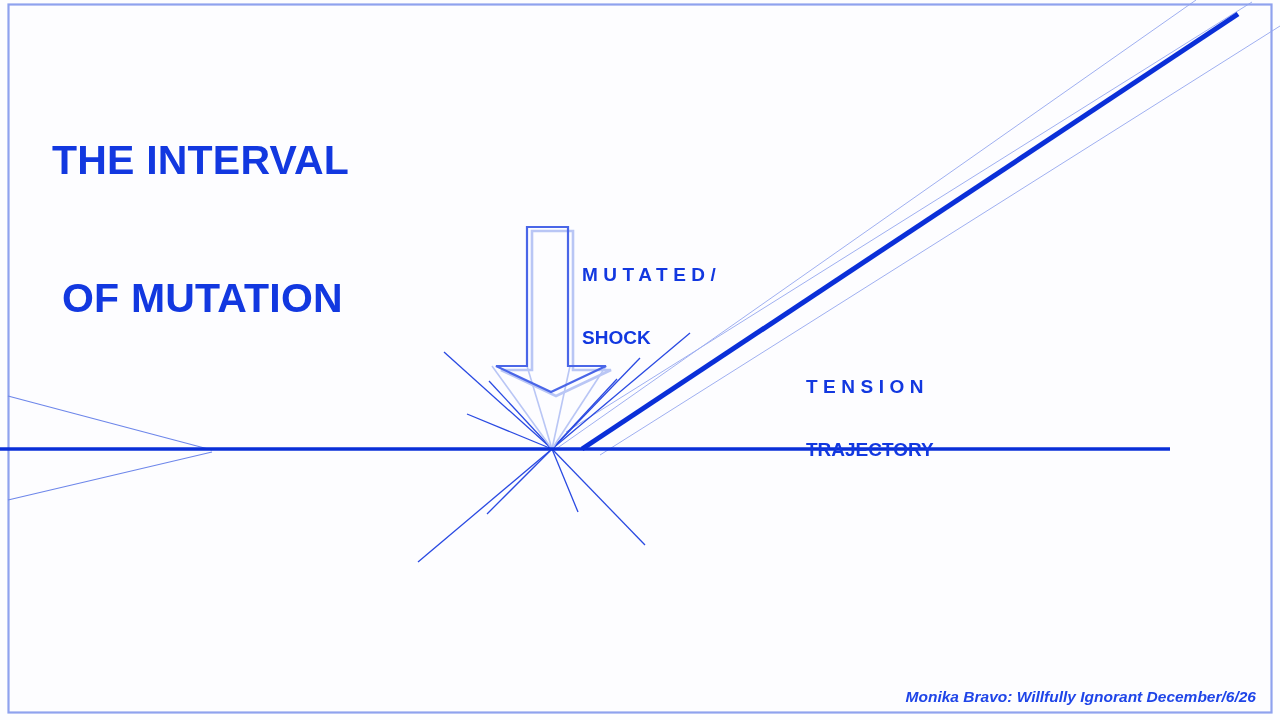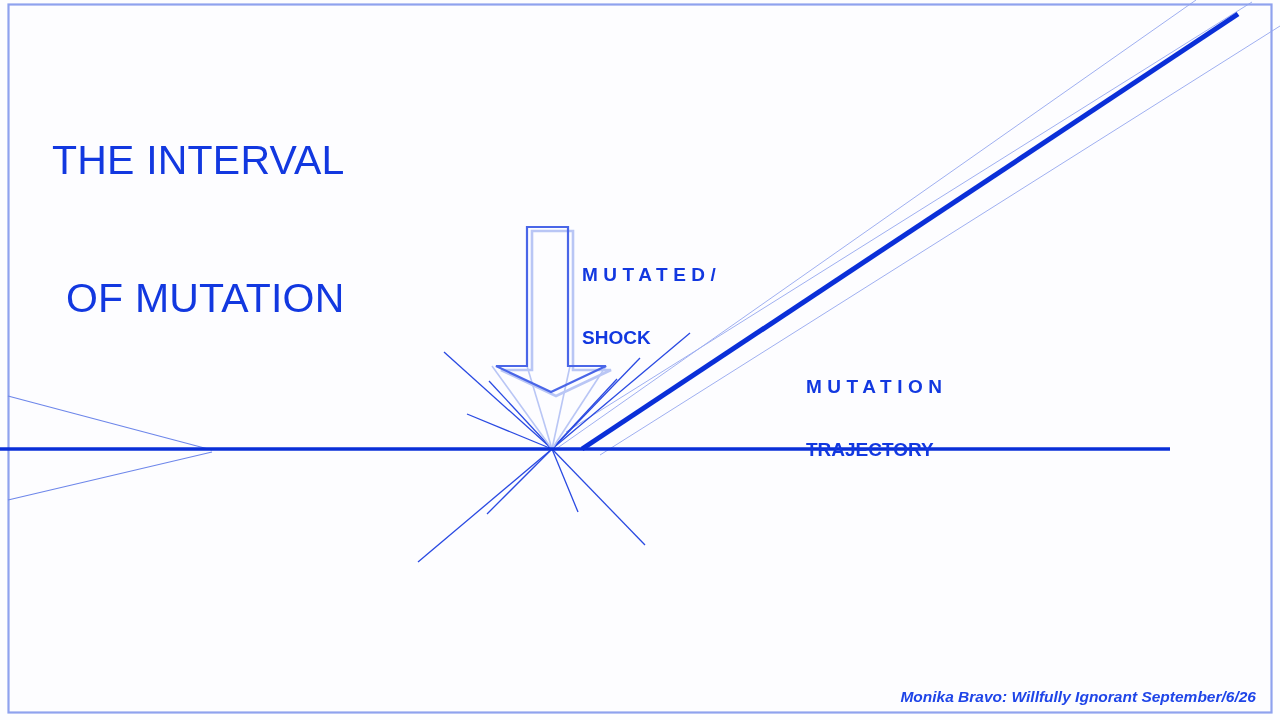--- a/index.html
+++ b/index.html
@@ -26,26 +26,25 @@
   .txt {
     position: absolute;
     color: #1238e0;
     white-space: pre;
     line-height: 1.12;
   }
   #title-block {
     left: 52px;
     top: 46px;
     font-size: 41px;
-    font-weight: normal;
+    font-weight: bold;
     letter-spacing: 0.2px;
   }
   #title-block .line2 {
     padding-left: 10px;
-    text-align: right;
   }
   #label-tension {
     left: 582px;
     top: 221px;
     font-size: 19px;
     font-weight: bold;
   }
   #label-tension .spaced {
     letter-spacing: 5.5px;
   }
@@ -124,19 +123,19 @@
     <div class="line1">THE INTERVAL</div>
     <div class="line2">OF MUTATION</div>
   </div>
 
   <div id="label-tension" class="txt">
     <div class="spaced">MUTATED/</div>
     <div>SHOCK</div>
   </div>
 
   <div id="label-mutated" class="txt">
-    <div class="spaced">MUTATION</div>
+    <div class="spaced">TENSION</div>
     <div>TRAJECTORY</div>
   </div>
 
-  <div id="credit" class="txt">Monika Bravo: Willfully Ignorant September/6/26</div>
+  <div id="credit" class="txt">Monika Bravo: Willfully Ignorant December/6/26</div>
 
 </div>
 
 </body></html>

